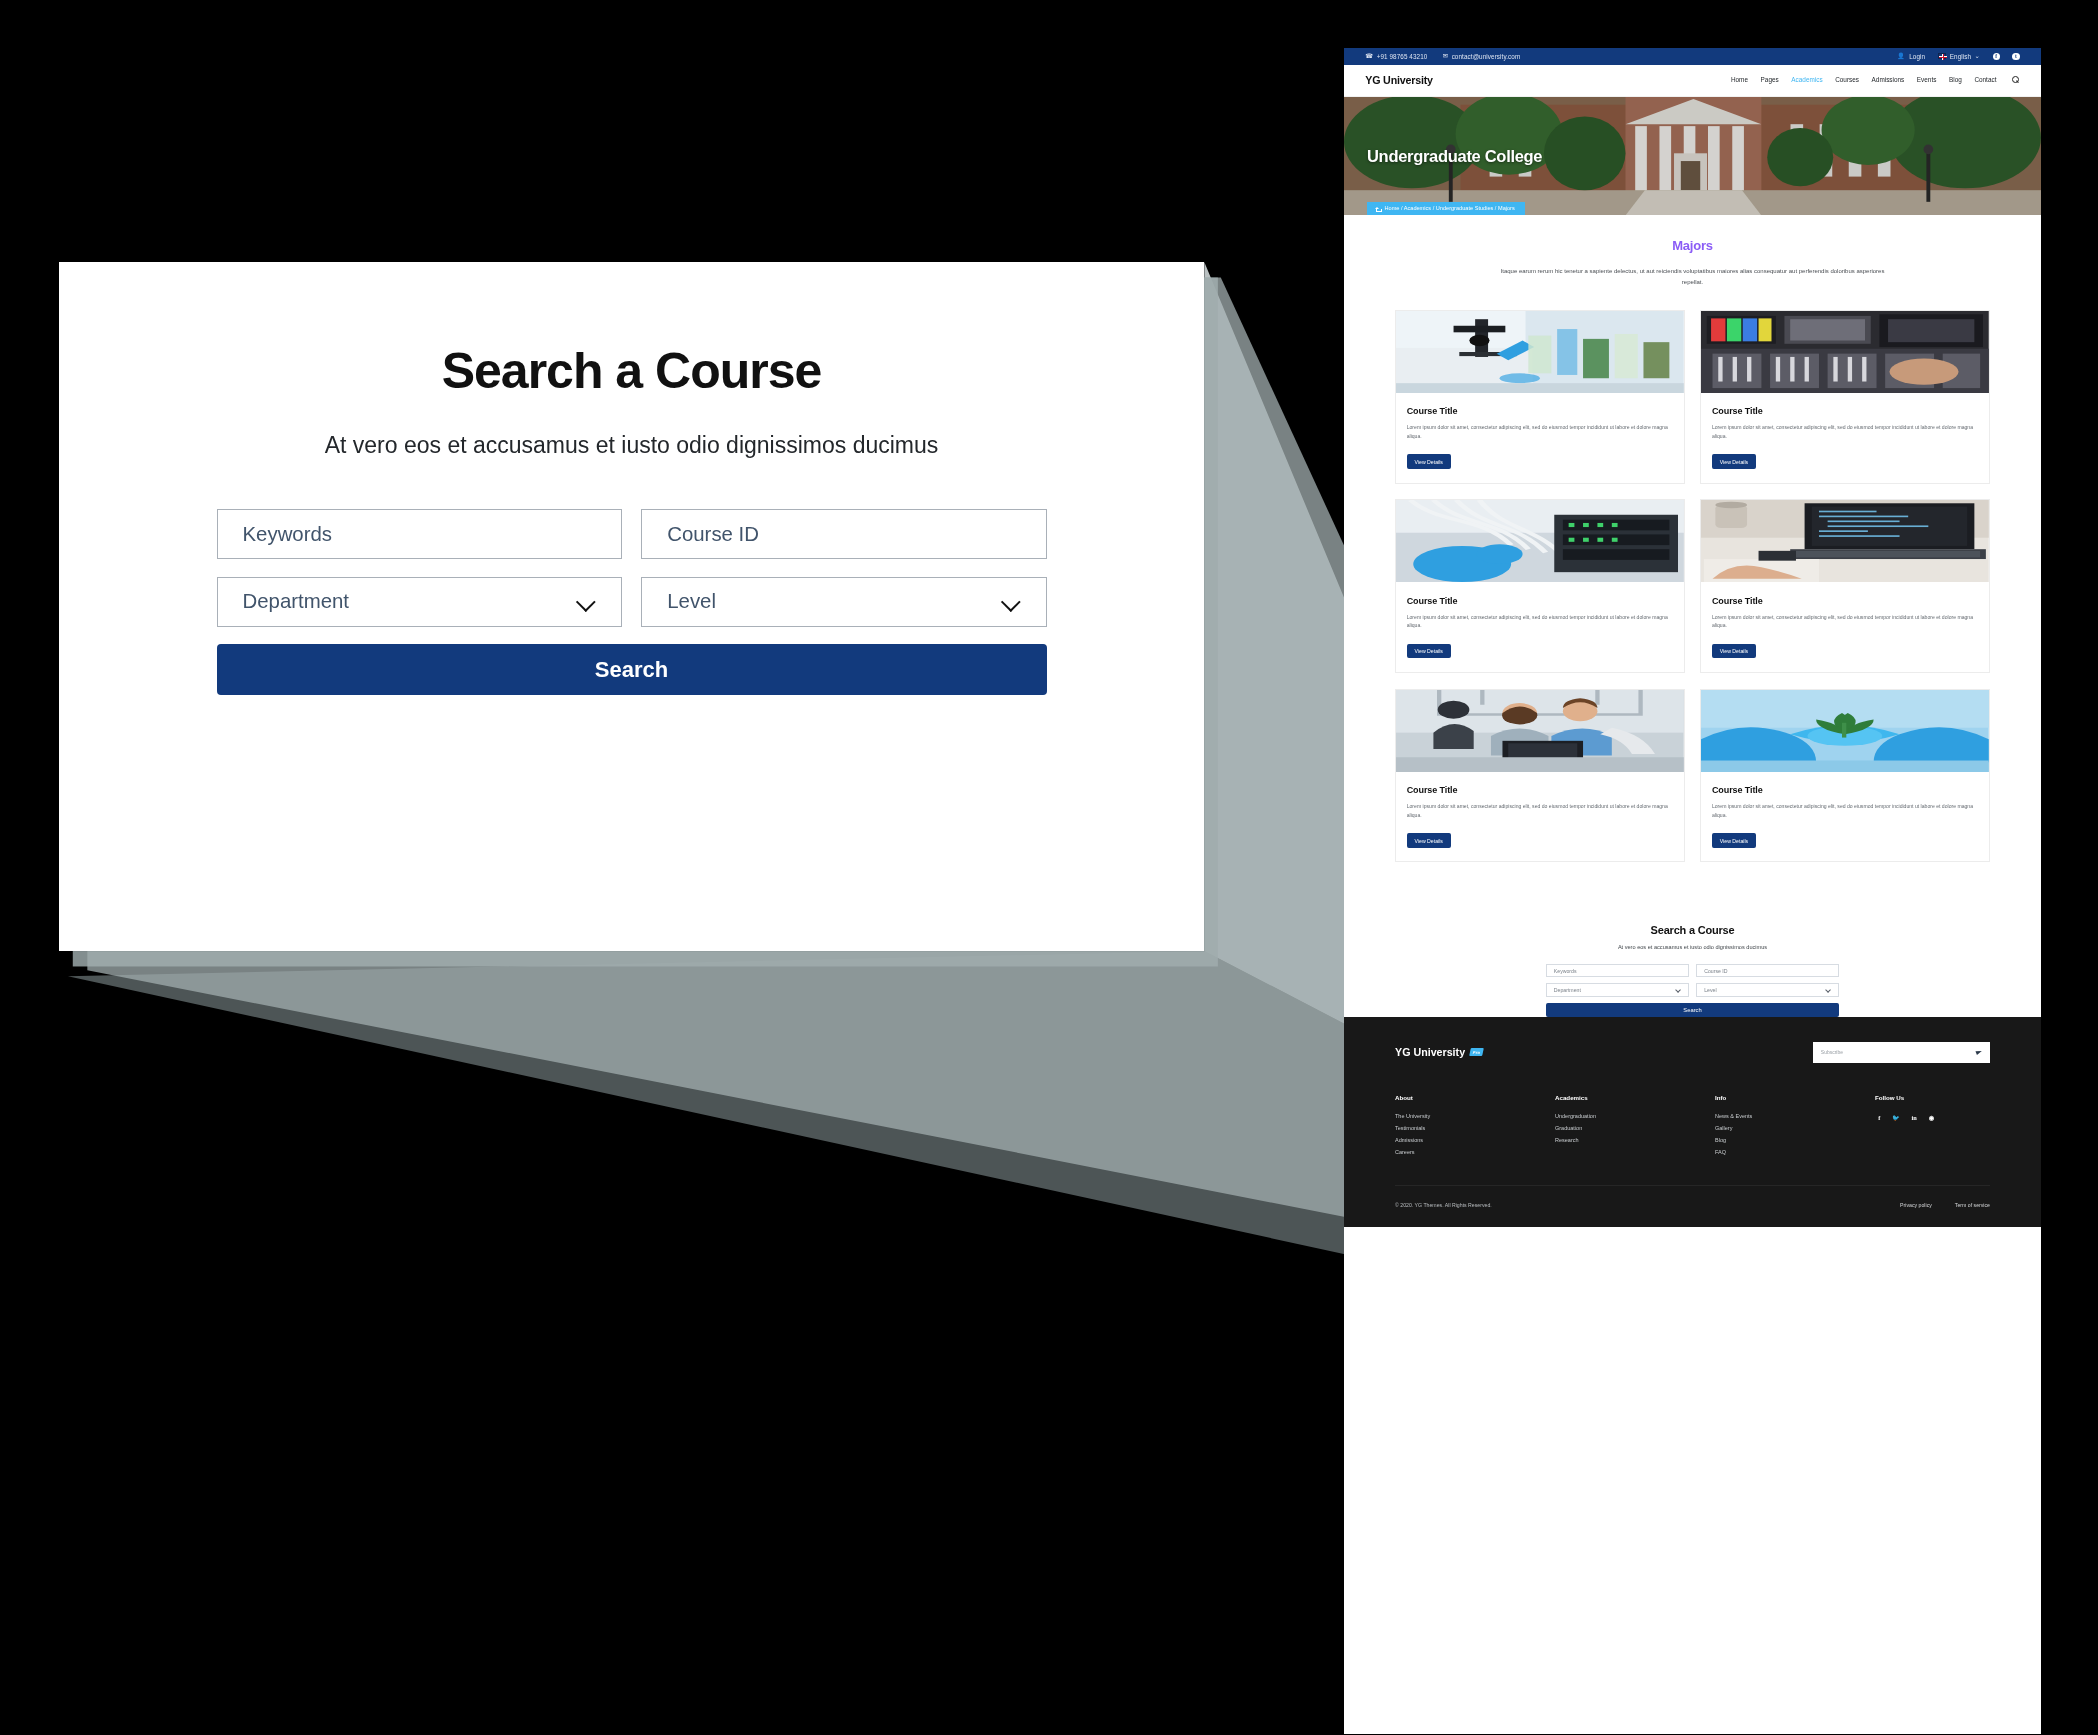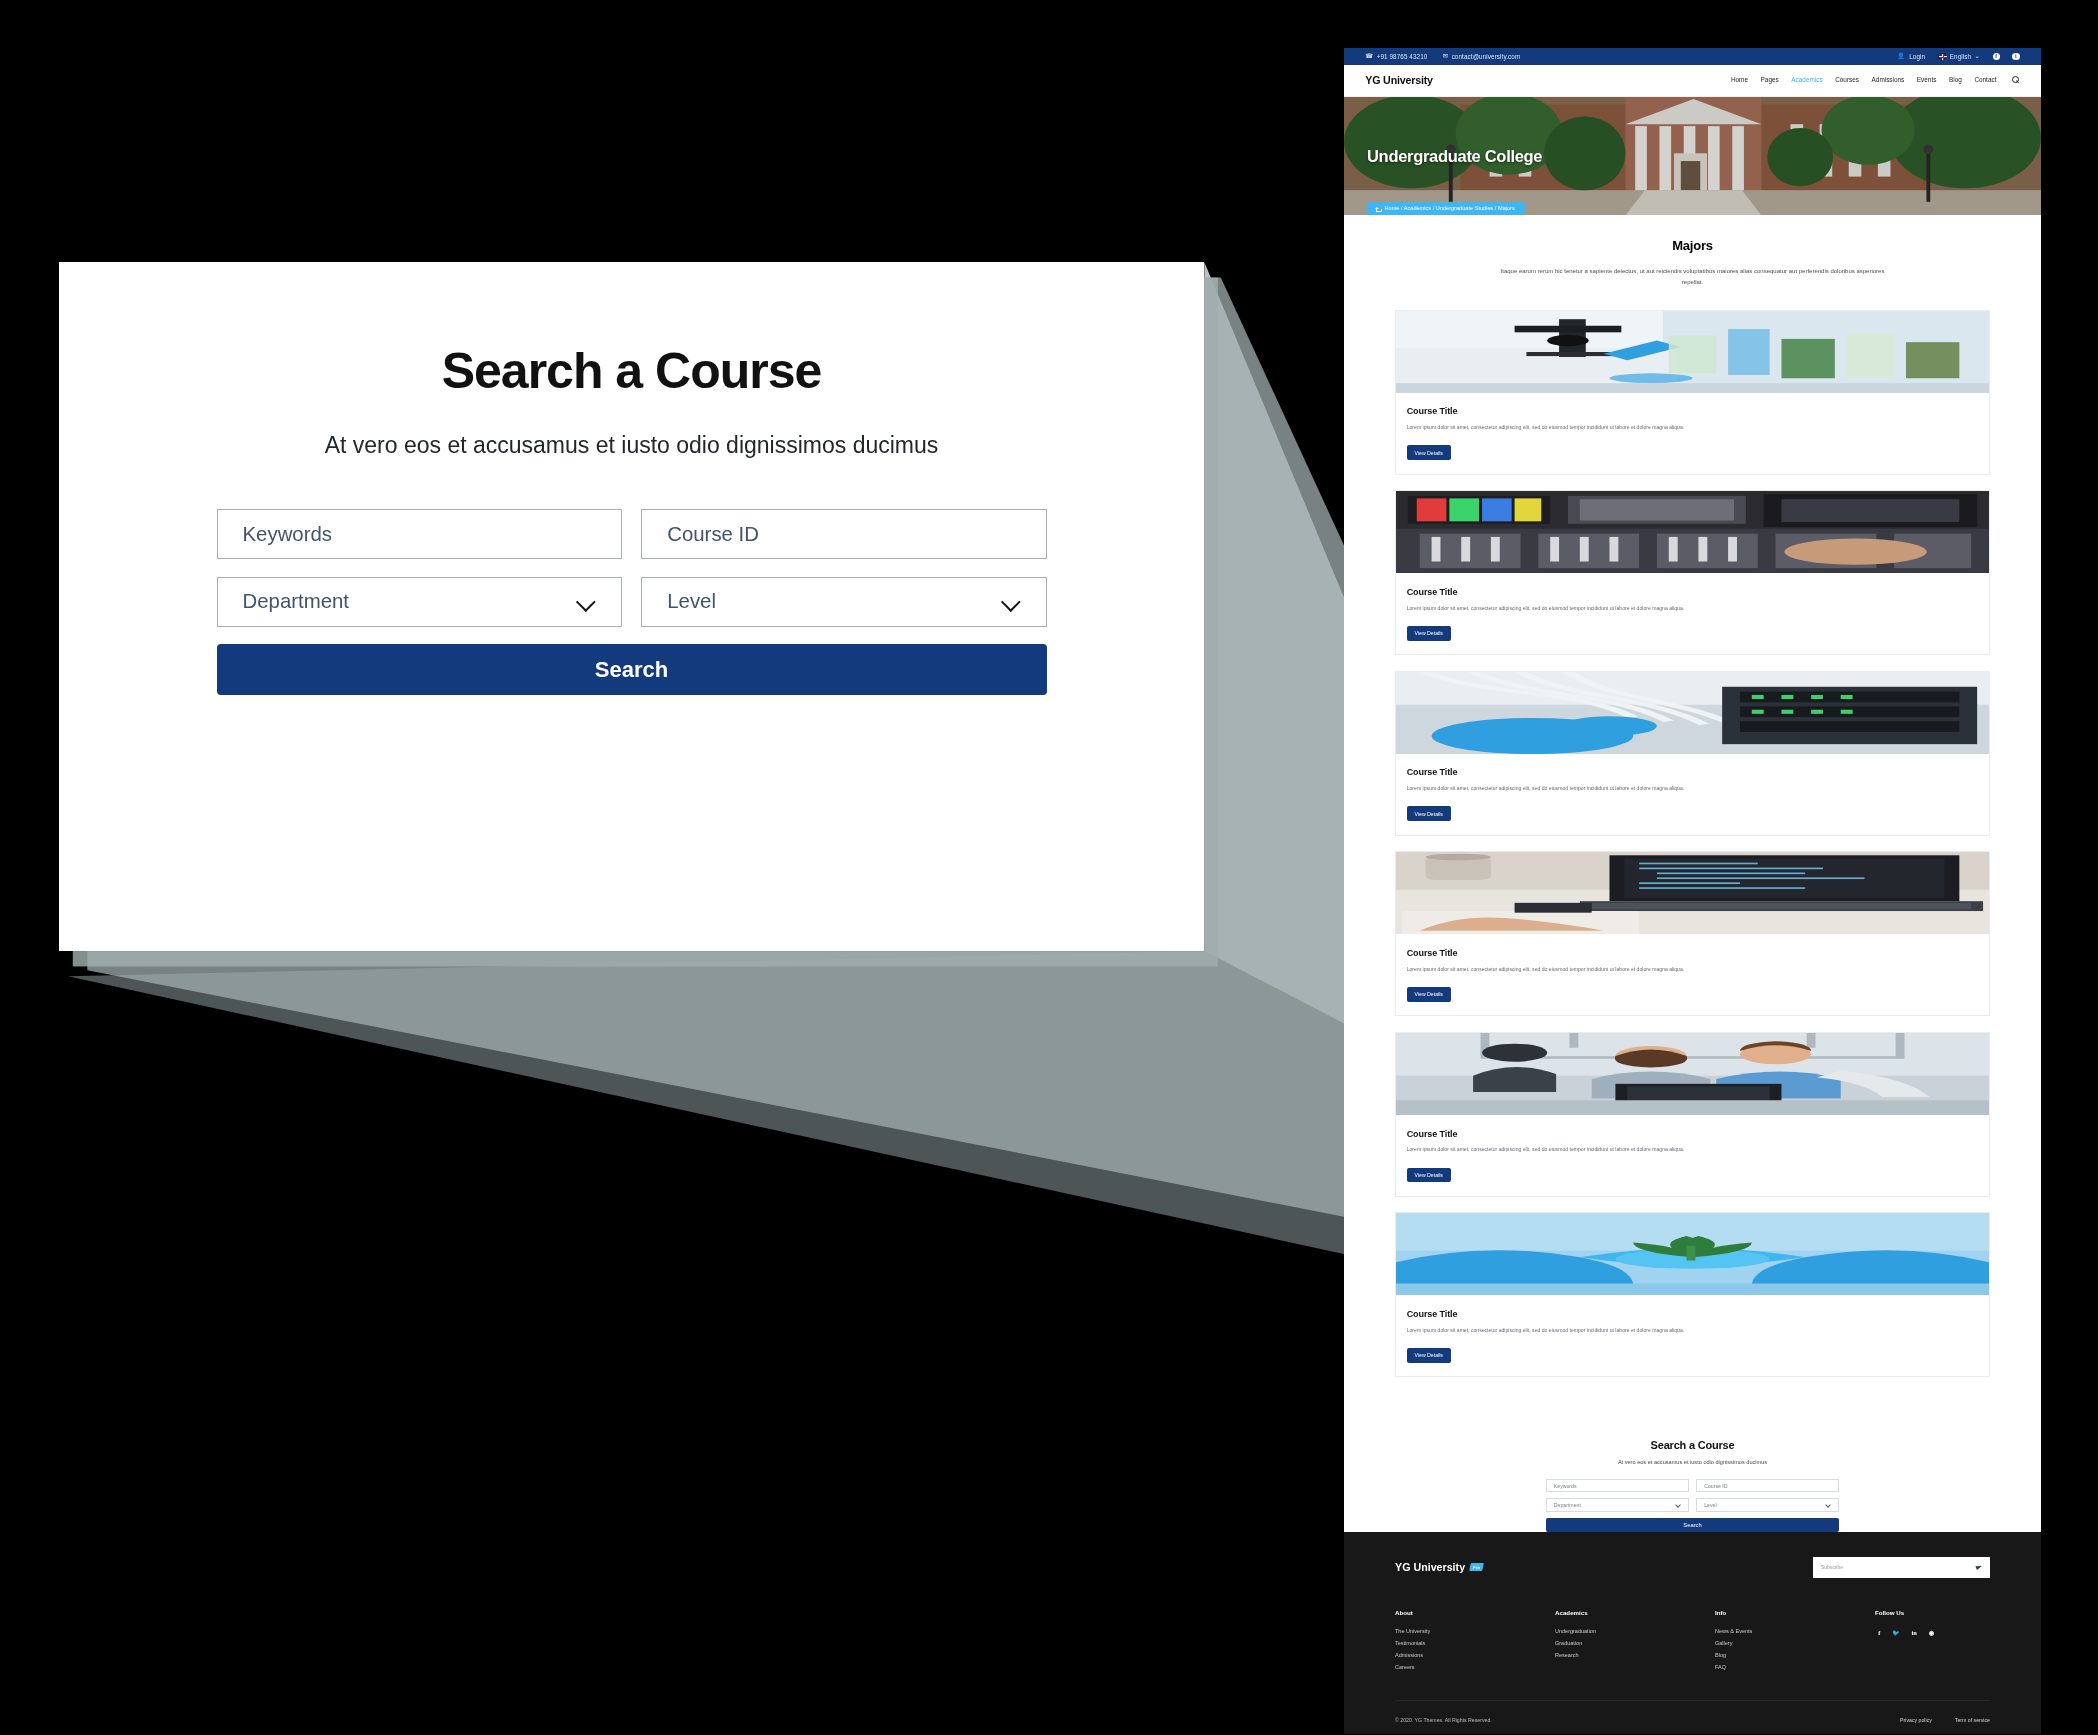--- a/index.html
+++ b/index.html
@@ -93,27 +93,27 @@
   .home-ico:before {
     content:""; position:absolute; left:0; top:1.4px; width:0; height:0;
     border-left:2.9px solid transparent; border-right:2.9px solid transparent; border-bottom:2.5px solid #fff;
   }
   .home-ico:after {
     content:""; position:absolute; left:1.1px; top:3.7px; width:3.7px; height:2.1px; border:0.7px solid #fff; border-top:0;
   }
 
   
   .majors { padding: 23px 0 0; text-align: center; }
-  .majors h2 { font-size: 13px; font-weight: 700; color: #000000; letter-spacing: -0.2px; }
+  .majors h2 { font-size: 13px; font-weight: 700; color: #8b5cf6; letter-spacing: -0.2px; }
   .majors p {
     margin: 13.6px auto 0; width: 388px; font-size: 6px; line-height: 1.85; color: #4b4f54;
   }
 
   .cards {
-    display: grid; grid-template-columns: repeat(1, 1fr); gap: 15.5px;
+    display: grid; grid-template-columns: repeat(2, 1fr); gap: 15.5px;
     padding: 21.3px 51px 0;
   }
   .card { background: #fff; border: 1px solid #ececec; }
   .card .thumb { height: 82px; width: 100%; }
   .card .cbody { padding: 9.7px 10.7px 13.6px; }
   .card h3 { font-size: 9px; font-weight: 700; color: #111; margin-bottom: 6.8px; letter-spacing: -0.1px; }
   .card p { font-size: 5.1px; line-height: 1.75; color: #646a70; margin-bottom: 8.7px; }
   .btn-view {
     display: inline-block; background: #123a7d; color: #fff; font-size: 5.2px;
     padding: 4.4px 7.8px; border-radius: 1.9px; text-decoration: none; font-weight: 400;

